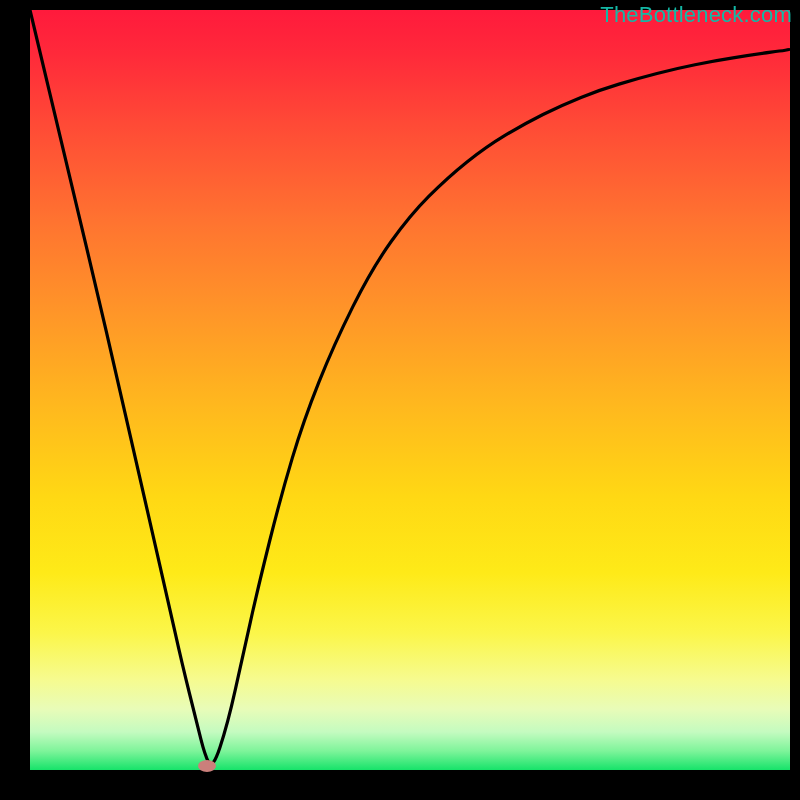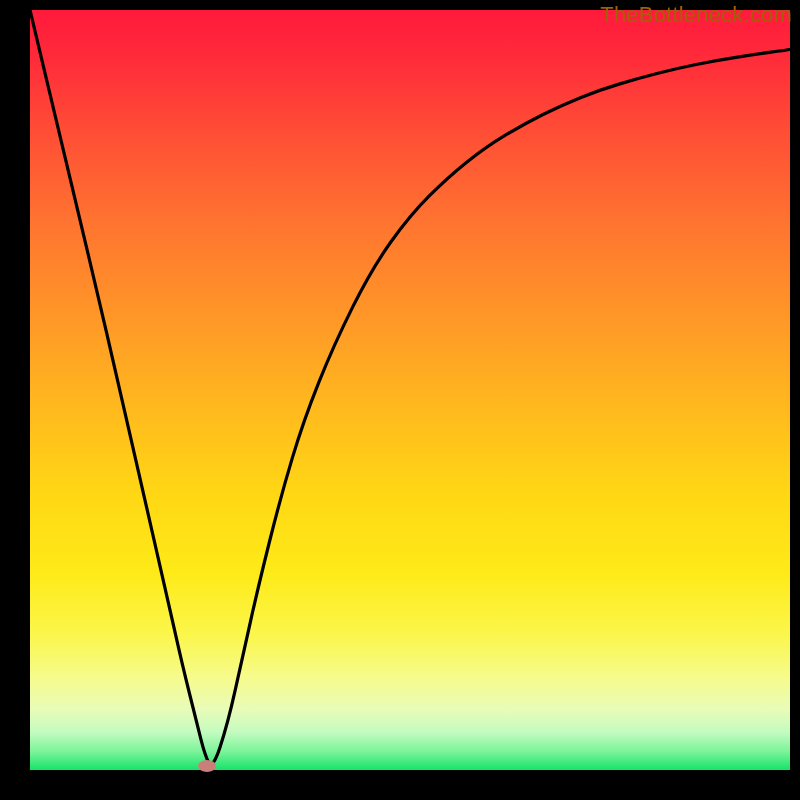--- a/index.html
+++ b/index.html
@@ -41,21 +41,21 @@
       #16e36a 100%
     );
   }
   .watermark {
     position: absolute;
     top: 2px;
     right: 8px;
     font-family: Arial, Helvetica, sans-serif;
     font-size: 22px;
     font-weight: 400;
-    color: #a16207;
+    color: #14b8a6;
     letter-spacing: 0.2px;
   }
   svg.curve {
     position: absolute;
     left: 0;
     top: 0;
     width: 760px;
     height: 760px;
   }
   .marker {

